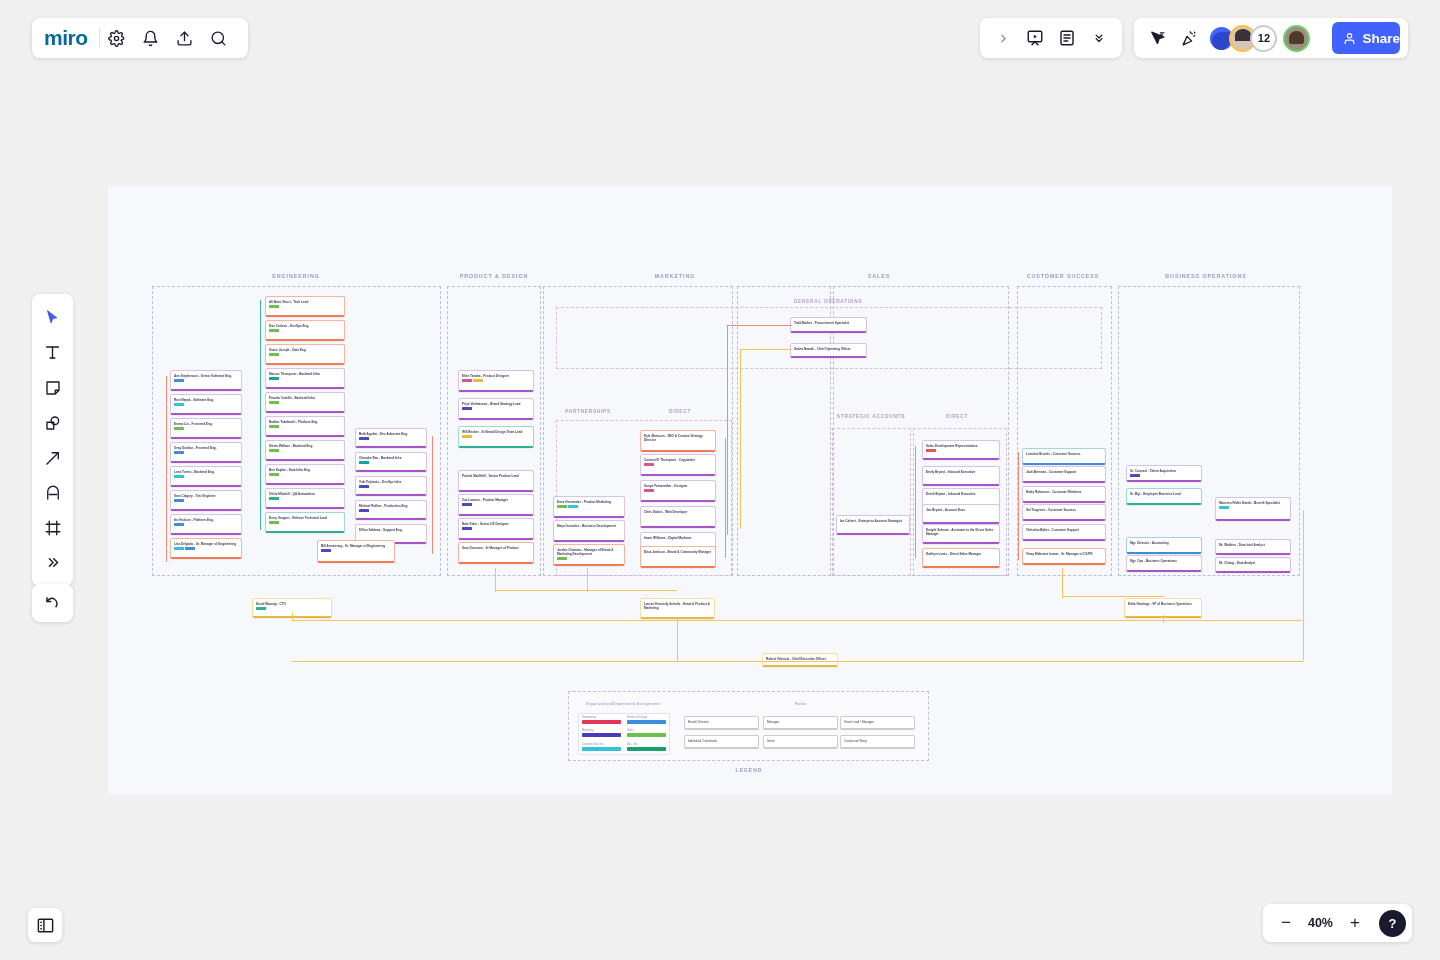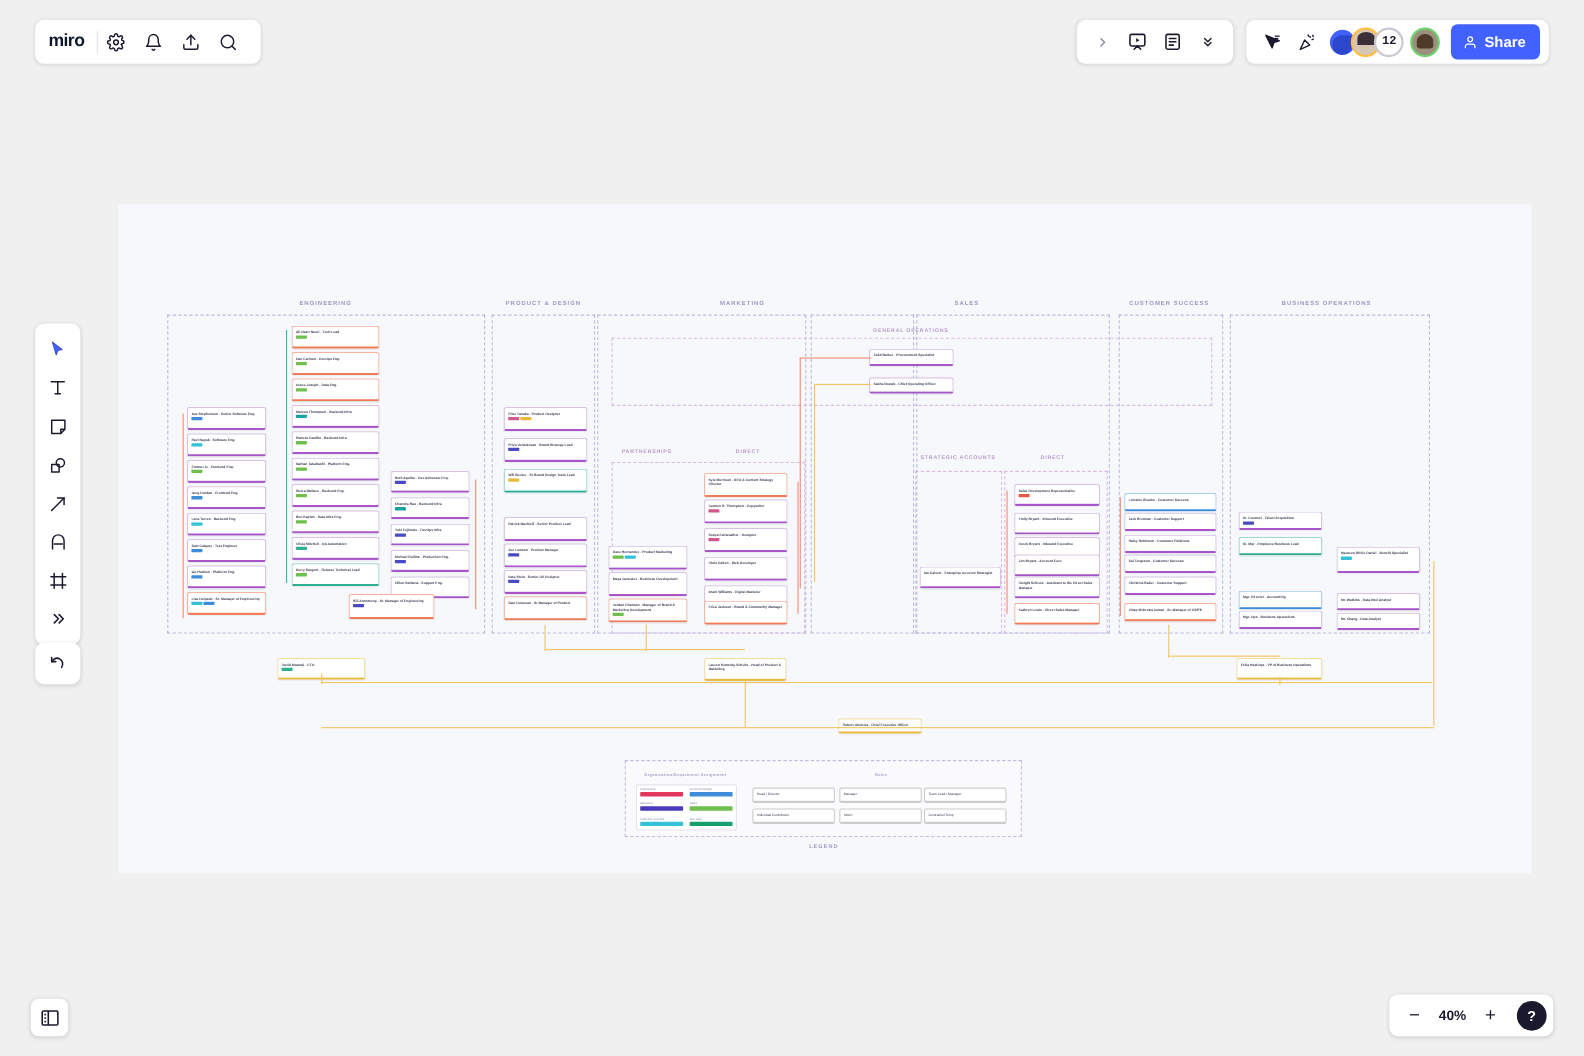--- a/index.html
+++ b/index.html
@@ -23,21 +23,21 @@
 
   
   .topbar-left {
     position:absolute; left:32px; top:18px;
     height:40px; background:#fff; border-radius:8px;
     display:flex; align-items:center; padding:0 12px;
     box-shadow:0 1px 4px rgba(0,0,0,.12);
     gap:0px;
   }
   .miro-logo {
-    font-size:16px; font-weight:700; color:#0f172a;
+    font-size:21px; font-weight:700; color:#0369a1;
     letter-spacing:-.5px; padding-right:11px;
     font-family:"Liberation Sans", sans-serif;
   }
   .tb-div { width:1px; height:20px; background:#e0e0e6; }
   .tb-icon {
     width:34px; height:34px; display:flex; align-items:center;
     justify-content:center; cursor:pointer; border-radius:5px;
   }
   .tb-icon svg { display:block; }
 
@@ -53,37 +53,37 @@
   }
   .tr-icon {
     width:30px; height:30px; display:flex; align-items:center;
     justify-content:center; cursor:pointer; border-radius:5px;
   }
   .avatars { display:flex; align-items:center; margin-left:2px; }
   .av {
     width:27px; height:27px; border-radius:50%;
     margin-left:-6px; border:2px solid #fff;
     display:flex; align-items:center; justify-content:center;
-    font-size:11px; font-weight:700; overflow:hidden; position:relative;font-family:Liberation Mono, monospace;
+    font-size:11px; font-weight:700; overflow:hidden; position:relative;
   }
   .av:first-child { margin-left:0; }
   .av-blue { background:#4262ff; }
   .av-blue:after{ content:""; position:absolute; width:18px;height:18px;
      border-radius:50% 0 50% 50%; background:#2c46cc; left:2px; top:5px; }
   .av-ring-orange { border:2px solid #ffbf43; background:#d8c6b4; }
   .av-ring-orange:after{content:"";position:absolute;width:16px;height:12px;
      border-radius:50% 50% 0 0;background:#3b3038;top:2px;}
   .av-count { background:#fff; border:2px solid #c9c9d1; color:#1a1a2e; }
   .av-green { border:2px solid #6fd16f; background:#9d8f7d; margin-left:6px;}
   .av-green:after{content:"";position:absolute;width:15px;height:13px;
      border-radius:50% 50% 20% 20%;background:#4e3b2a;top:4px;}
   .share-btn {
     height:32px; background:#4262ff; color:#fff; border-radius:6px;
-    display:flex; align-items:center; gap:6px; padding:0 13px 0 11px;
-    font-size:13.5px; font-weight:600; cursor:pointer; margin-left:8px;
+    display:flex; align-items:center; gap:6px; padding:0 0 0 11px;
+    font-size:13.5px; font-weight:600; cursor:pointer; margin-left:20px;
   }
 
   
   .left-tools {
     position:absolute; left:32px; top:294px; width:41px;
     background:#fff; border-radius:8px; padding:7px 0;
     box-shadow:0 1px 4px rgba(0,0,0,.13);
     display:flex; flex-direction:column; align-items:center; gap:2px;
   }
   .lt-icon {

